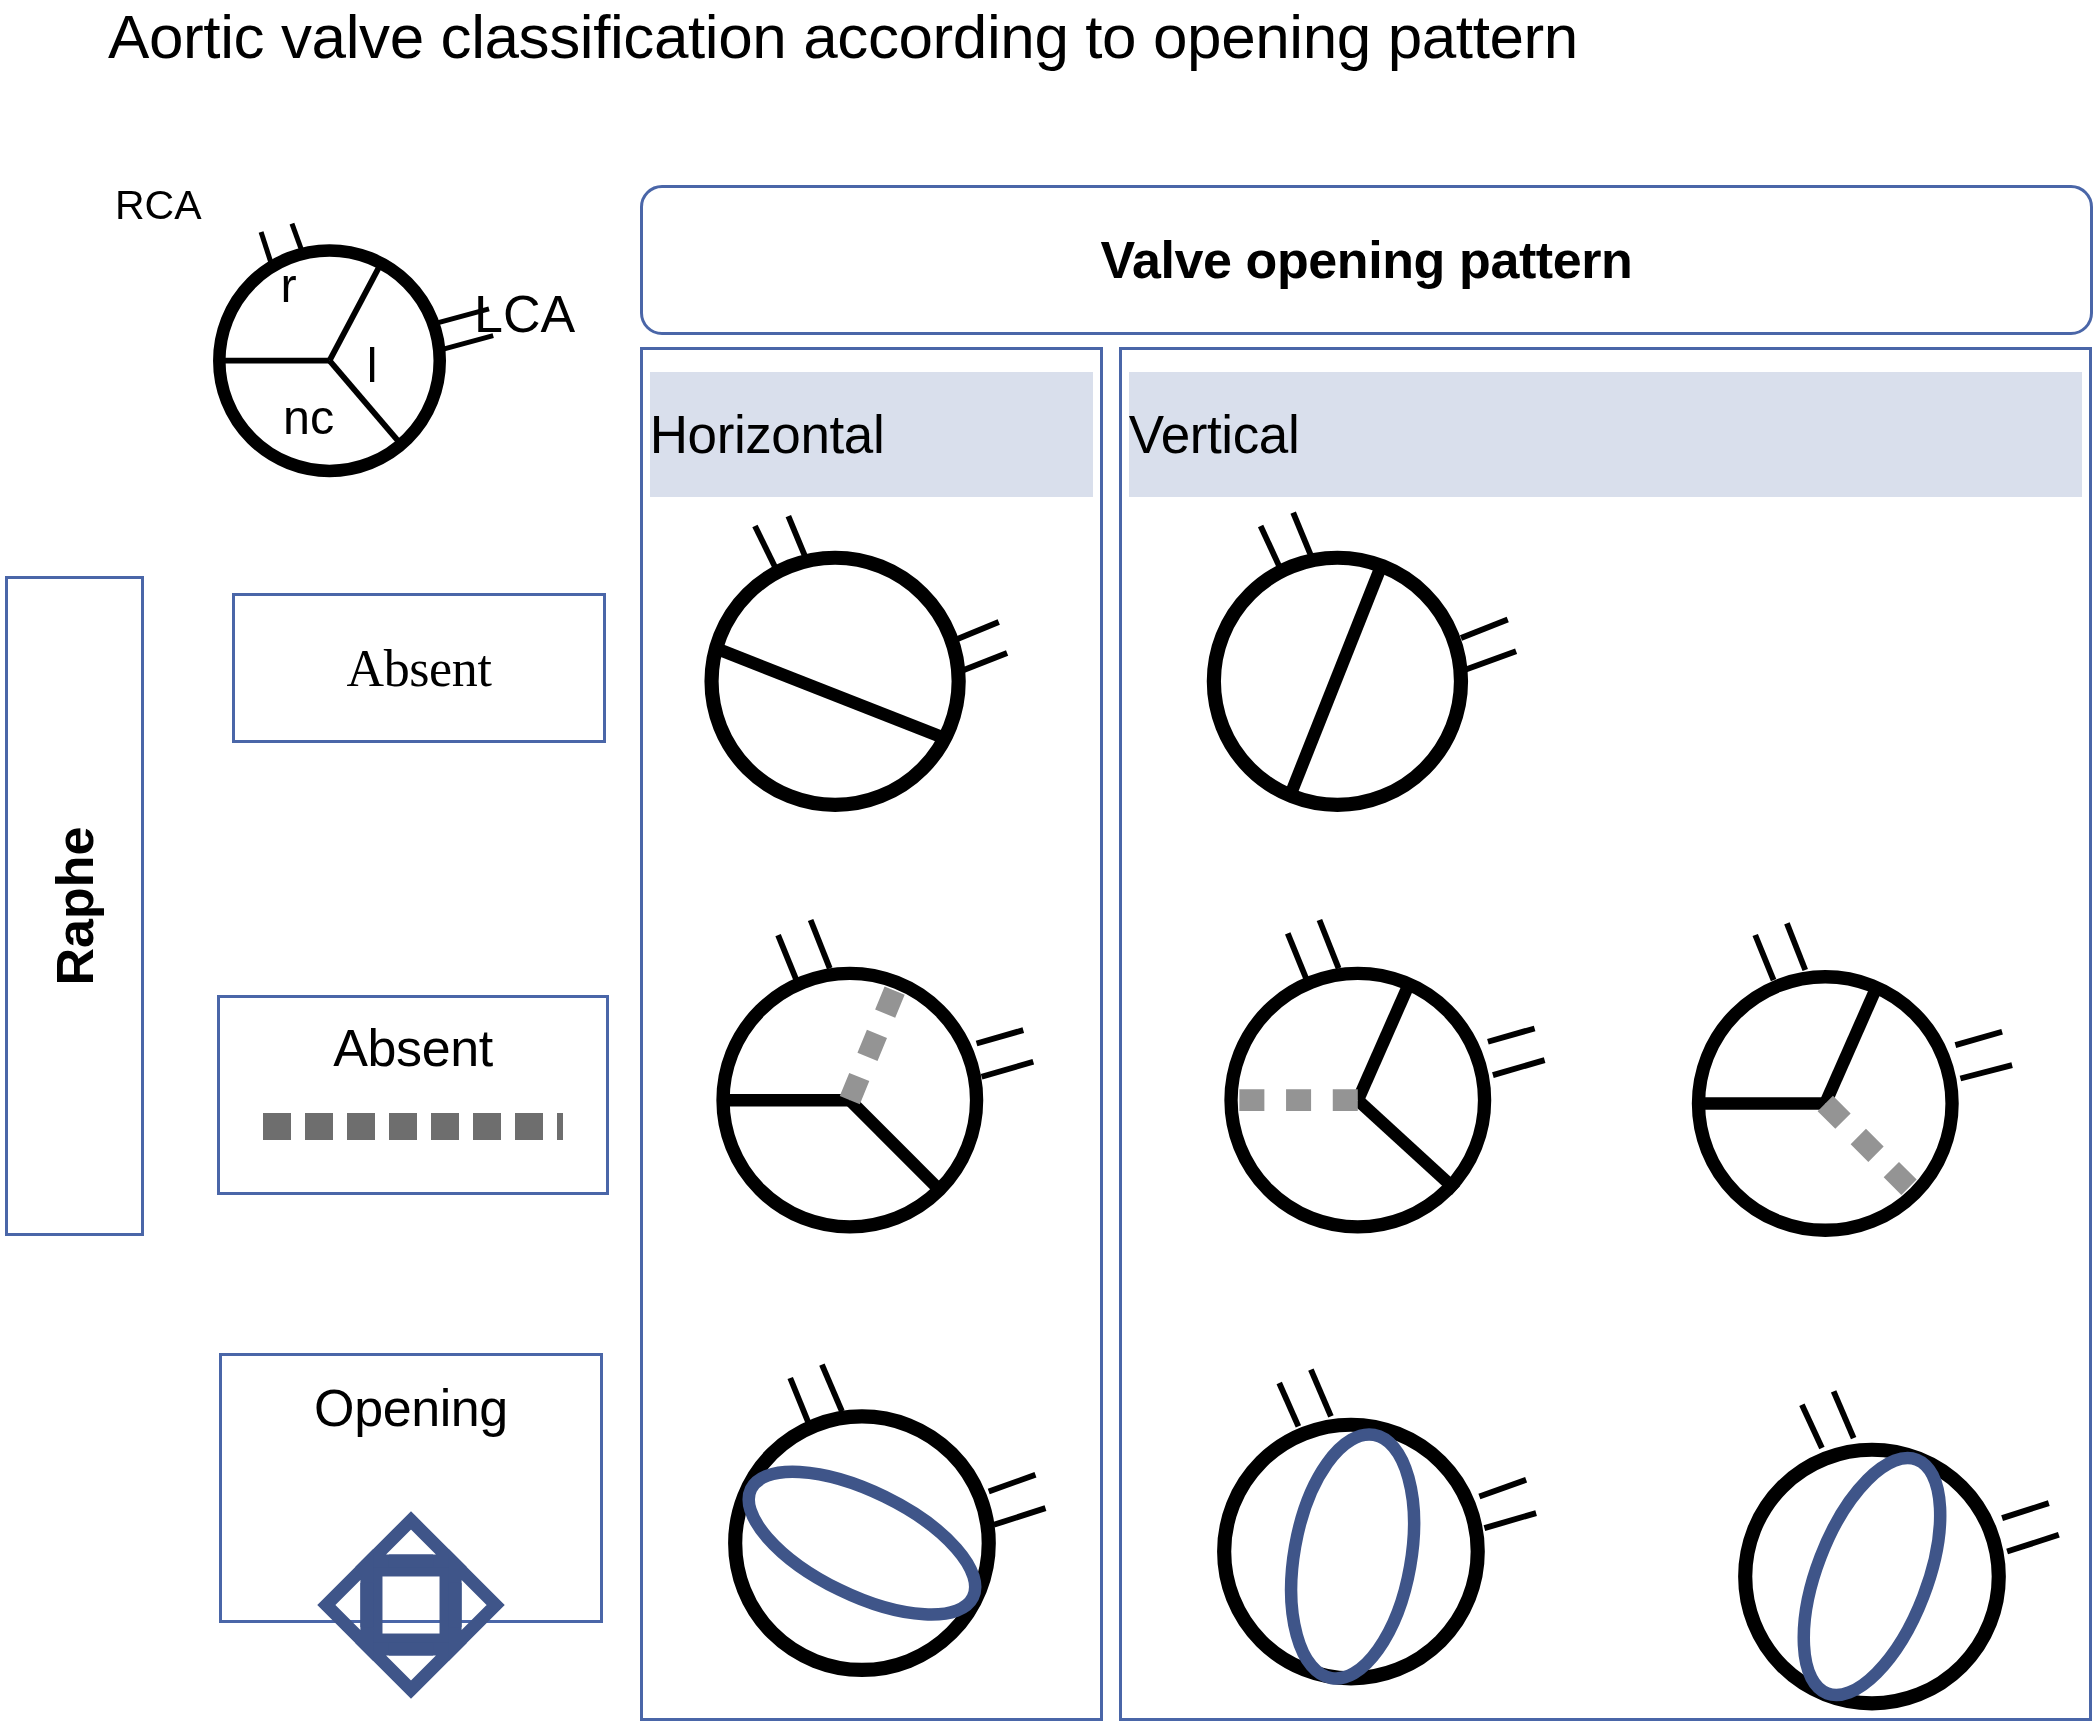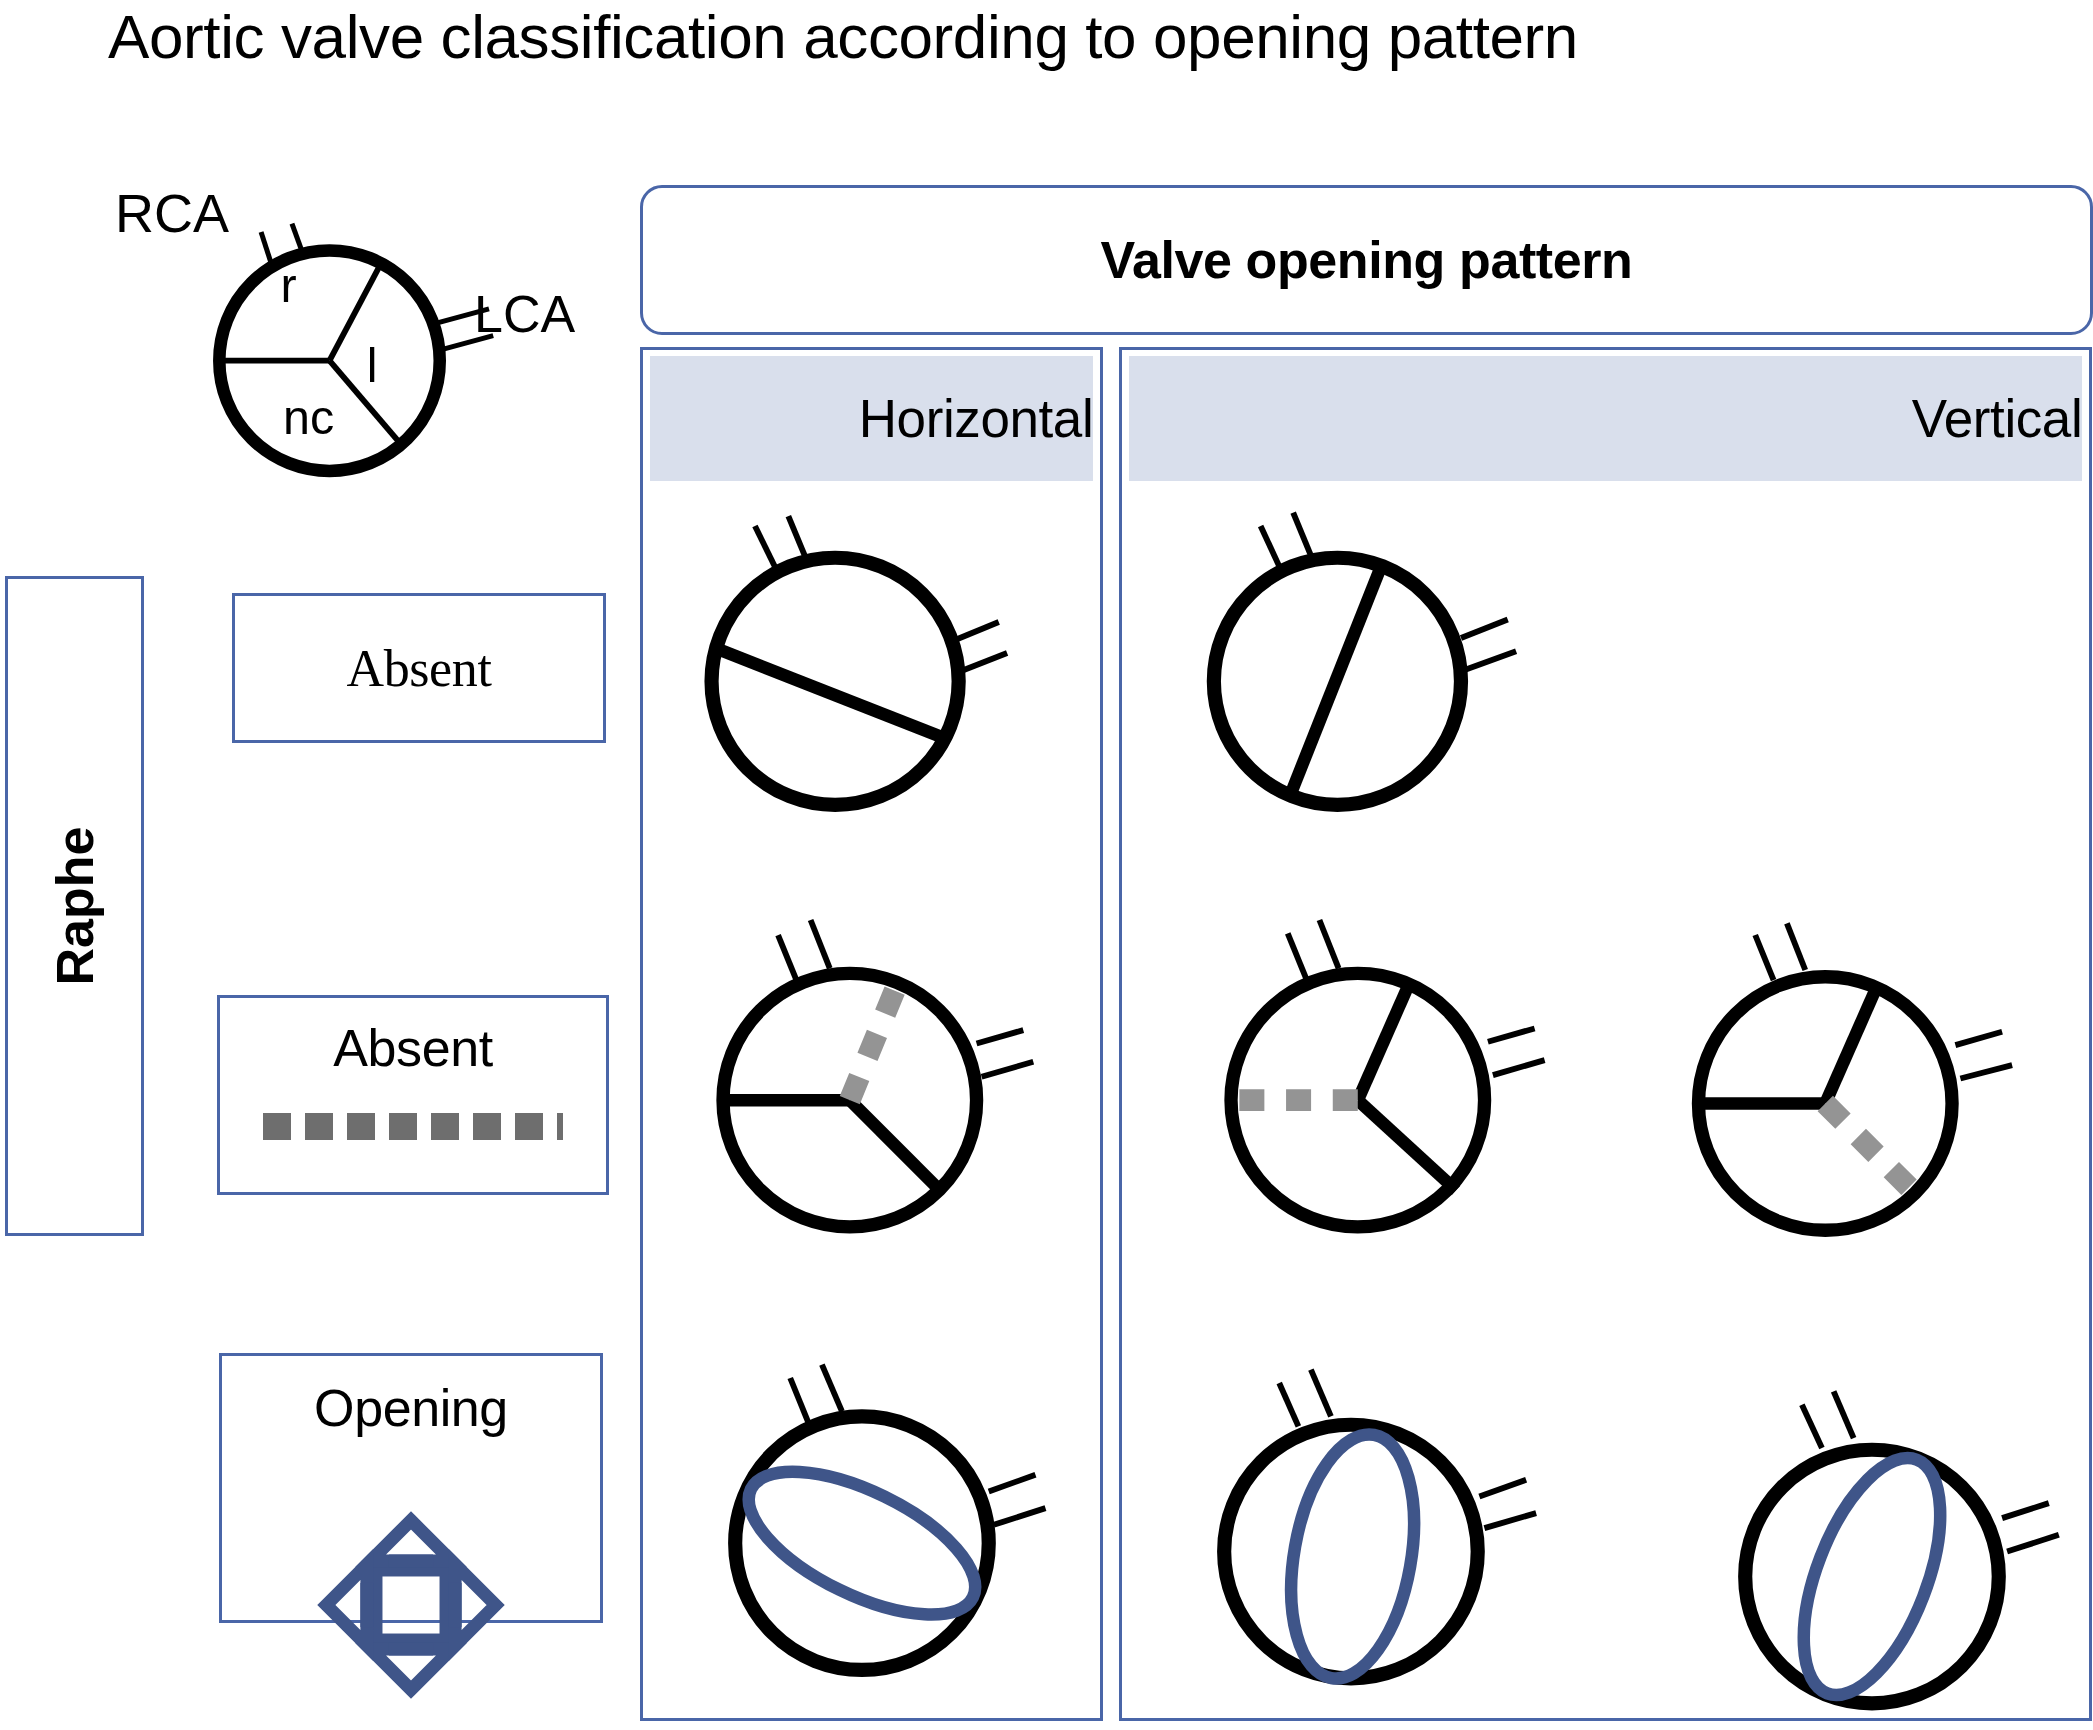--- a/index.html
+++ b/index.html
@@ -26,22 +26,22 @@
     display:flex;align-items:center;justify-content:center;border-radius:22px;
   }
   #valve-pattern-banner .lbl{
     font-size:52px;font-weight:bold;letter-spacing:-0.4px;
   }
 
   
   #horizontal-column{left:640px;top:347px;width:463px;height:1374px;}
   #vertical-column{left:1119px;top:347px;width:973px;height:1374px;}
   .colhdr{
-    position:absolute;left:6.7px;right:6.7px;top:6px;height:125px;
-    background:#D9DFEC;display:flex;align-items:center;justify-content:flex-end;
+    position:absolute;left:6.7px;right:6.7px;top:22px;height:125px;
+    background:#D9DFEC;display:flex;align-items:center;justify-content:flex-start;
   }
   .colhdr .lbl{font-size:53px;letter-spacing:-0.4px;}
 
   
   #raphe-sidebar{
     left:5px;top:576px;width:139px;height:660px;
   }
   #raphe-sidebar .rot{
     position:absolute;left:50%;top:50%;
     transform:translate(-50%,-50%) rotate(-90deg);
@@ -100,21 +100,21 @@
 
     <g stroke="#000" stroke-width="7" stroke-linecap="butt">
       <line x1="215" y1="202" x2="84" y2="202"></line>
       <line x1="215" y1="202" x2="277" y2="85"></line>
       <line x1="215" y1="202" x2="303" y2="305"></line>
     </g>
     <text x="166" y="132" font-size="58" font-family="Liberation Sans, sans-serif" text-anchor="middle">r</text>
     <text x="266" y="228" font-size="58" font-family="Liberation Sans, sans-serif" text-anchor="middle">l</text>
     <text x="190" y="290" font-size="58" font-family="Liberation Sans, sans-serif" text-anchor="middle">nc</text>
   </svg>
-  <div class="abs" style="left:-35px;top:-10px;font-size:54px;">RCA</div>
+  <div class="abs" style="left:-35px;top:-10px;font-size:41px;">RCA</div>
   <div class="abs" style="left:324px;top:92px;font-size:52px;">LCA</div>
 </div>
 
 <div class="abs bluebox" id="valve-pattern-banner">
   <span class="lbl">Valve opening pattern</span>
 </div>
 
 <div class="abs bluebox" id="raphe-sidebar">
   <span class="rot">Raphe</span>
 </div>

